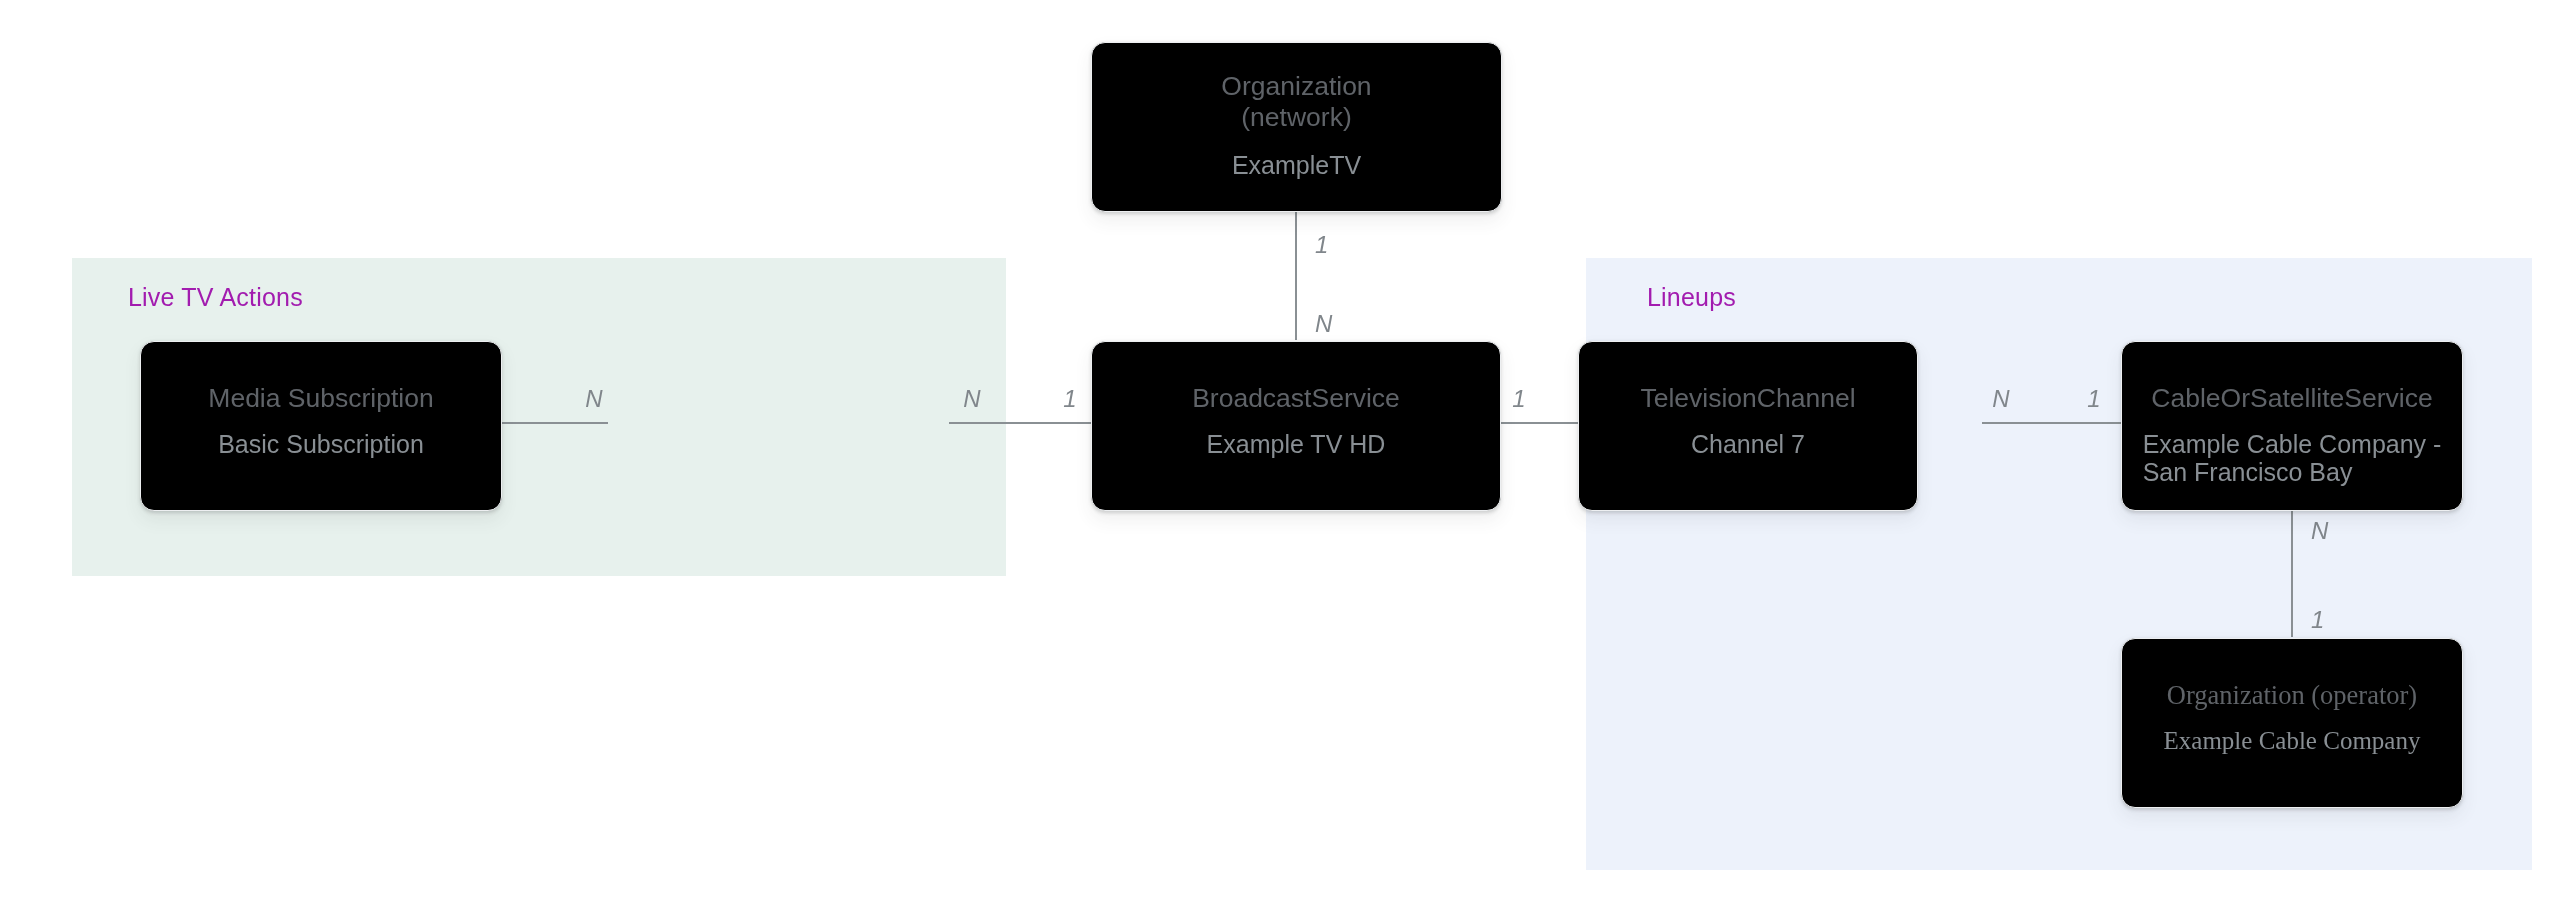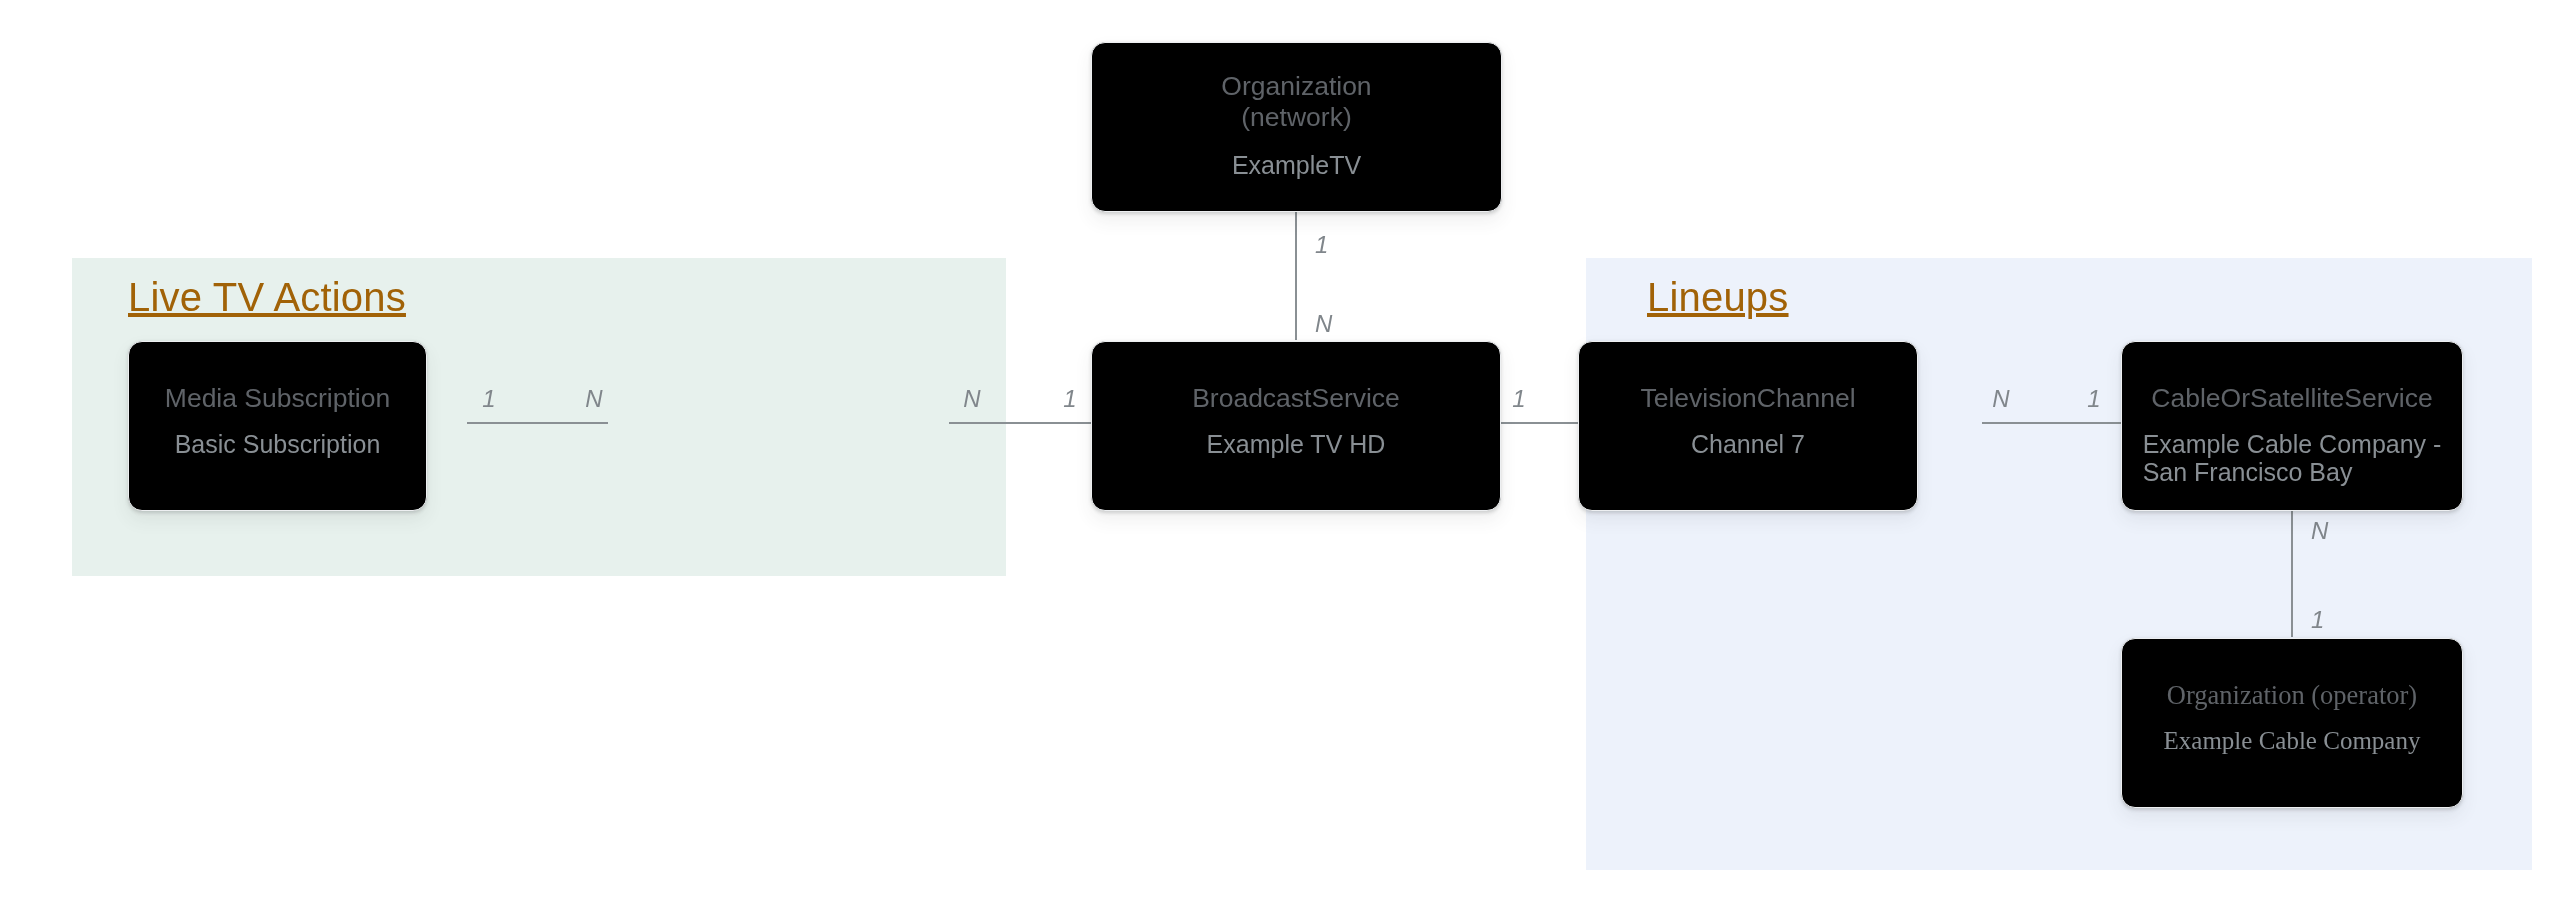--- a/index.html
+++ b/index.html
@@ -16,26 +16,25 @@
     overflow: hidden;
   }
 
   
   .group { position: absolute; z-index: 1; }
   #group-live-tv-actions { left: 72px;  top: 258px; width: 934px; height: 318px; }
   #group-lineups         { left: 1586px; top: 258px; width: 946px; height: 612px; }
   .group-label {
     position: absolute;
     z-index: 2;
-    font-size: 40px;
+    font-size: 25px;
     line-height: 34px;
-    color: #a16207;
+    color: #a21caf;
     letter-spacing: 0.2px;
     white-space: nowrap;
-    text-decoration: underline;
   }
   #label-live-tv-actions { left: 128px;  top: 280px; }
   #label-lineups         { left: 1647px; top: 280px; }
 
   
   .edge-line { position: absolute; background: #8a9094; z-index: 2; }
   #line-media-to-action      { left: 467px;  top: 422px; width: 141px; height: 1.8px; }
   #line-action-to-broadcast  { left: 949px; top: 422px; width: 142px; height: 1.8px; }
   #line-broadcast-to-channel { left: 1501px; top: 422px; width: 142px; height: 1.8px; }
   #line-channel-to-cable     { left: 1982px; top: 422px; width: 139px; height: 1.8px; }
@@ -76,21 +75,21 @@
     border: 0.9px solid #edeff1;
     border-radius: 14px;
     box-shadow: 0 1.8px 3.5px rgba(60,64,67,0.20), 0 8.8px 17.7px rgba(60,64,67,0.08);
     display: flex;
     flex-direction: column;
     align-items: center;
     padding-top: 41px;
     gap: 16px;
   }
   #node-organization-network   { left: 1091px; top: 42px;  width: 411px; height: 170px; padding-top: 28px; gap: 17.7px; }
-  #node-media-subscription     { left: 128px;  top: 341px; width: 299px; height: 170px; }
+  #node-media-subscription     { left: 140px;  top: 341px; width: 362px; height: 170px; }
   #node-action-markup          { left: 608px;  top: 341px; width: 341px; height: 170px; }
   #node-broadcast-service      { left: 1091px; top: 341px; width: 410px; height: 170px; }
   #node-television-channel     { left: 1578px; top: 341px; width: 340px; height: 170px; }
   #node-cable-or-satellite     { left: 2121px; top: 341px; width: 342px; height: 170px; }
   #node-organization-operator  { left: 2121px; top: 638px; width: 342px; height: 170px; font-family: Liberation Serif, serif; }
 
   .node-title {
     font-size: 26.5px;
     line-height: 31px;
     color: #5f6368;

